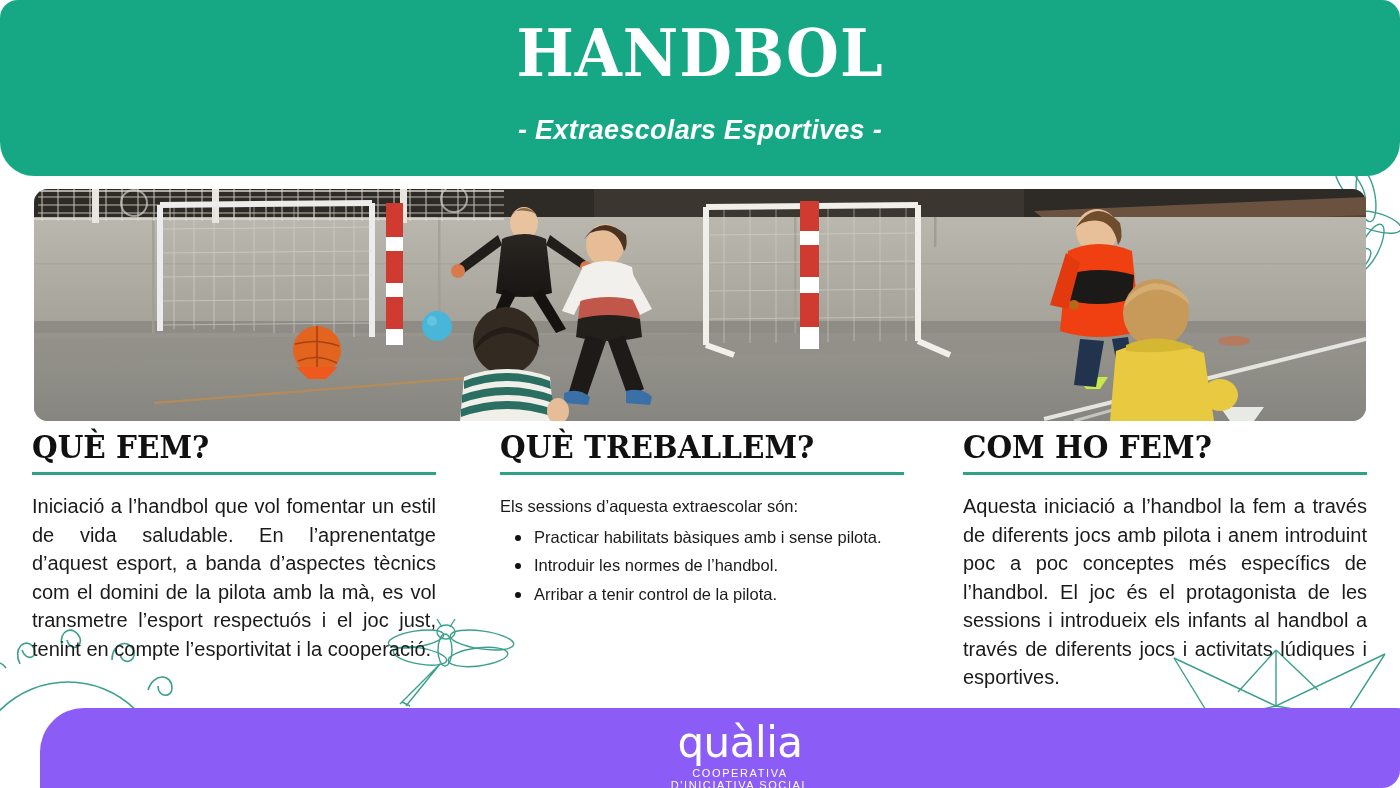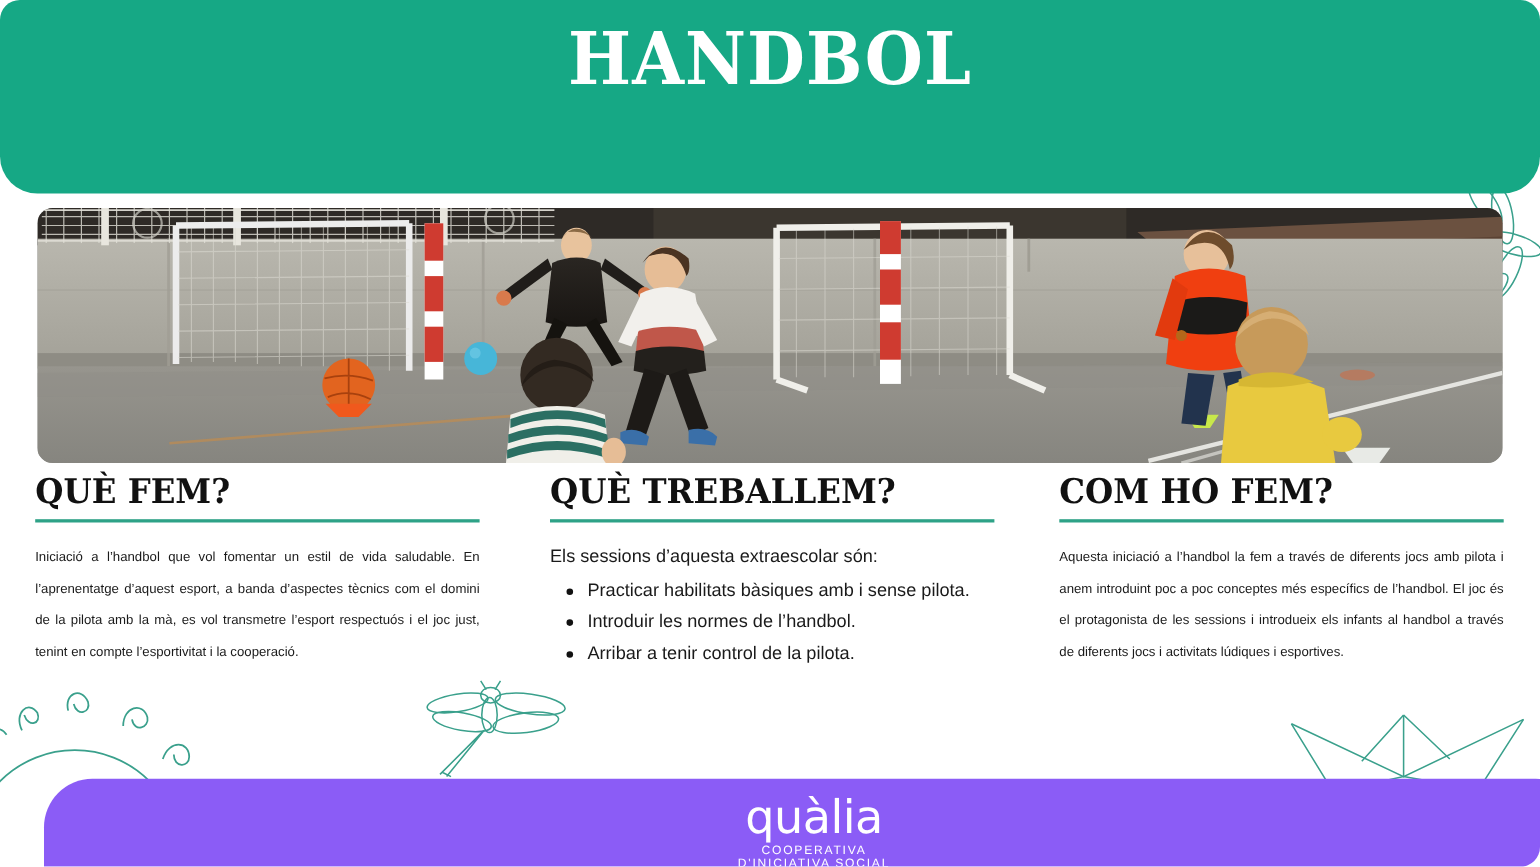--- a/index.html
+++ b/index.html
@@ -138,21 +138,21 @@
   .col-rule {
     margin-top: 9px;
     height: 3px;
     background: #2ea287;
     width: 100%;
   }
 
   .col-body {
     margin-top: 17px;
     font-family: "Liberation Sans", sans-serif;
-    font-size: 12px;
+    font-size: 20px;
     line-height: 28.5px;
     color: #1a1a1a;
     text-align: justify;
     text-justify: inter-word;
   }
 
   .col-intro {
     margin-top: 17px;
     font-family: "Liberation Sans", sans-serif;
     font-size: 16.5px;
@@ -270,20 +270,21 @@
       <ellipse cx="44" cy="34" rx="9" ry="26" transform="rotate(-10 44 34)"></ellipse>
       <ellipse cx="54" cy="60" rx="26" ry="9" transform="rotate(16 54 60)"></ellipse>
       <ellipse cx="48" cy="86" rx="9" ry="26" transform="rotate(26 48 86)"></ellipse>
       <ellipse cx="30" cy="104" rx="9" ry="24" transform="rotate(48 30 104)"></ellipse>
       <path d="M18 60 C26 56 34 58 40 62"></path>
     </svg>
   </div>
 
   <div id="header">
     <div id="poster-title">HANDBOL</div>
+    <div id="poster-subtitle">- Extraescolars Esportives -</div>
   </div>
 
   <div id="photo-frame">
     <div id="photo-scene">
       <svg viewBox="0 0 1332 232" preserveAspectRatio="none" shape-rendering="geometricPrecision">
         <defs>
           <linearGradient id="gWall" x1="0" y1="0" x2="0" y2="1">
             <stop offset="0" stop-color="#b9b7ae"></stop>
             <stop offset="1" stop-color="#a3a198"></stop>
           </linearGradient>

